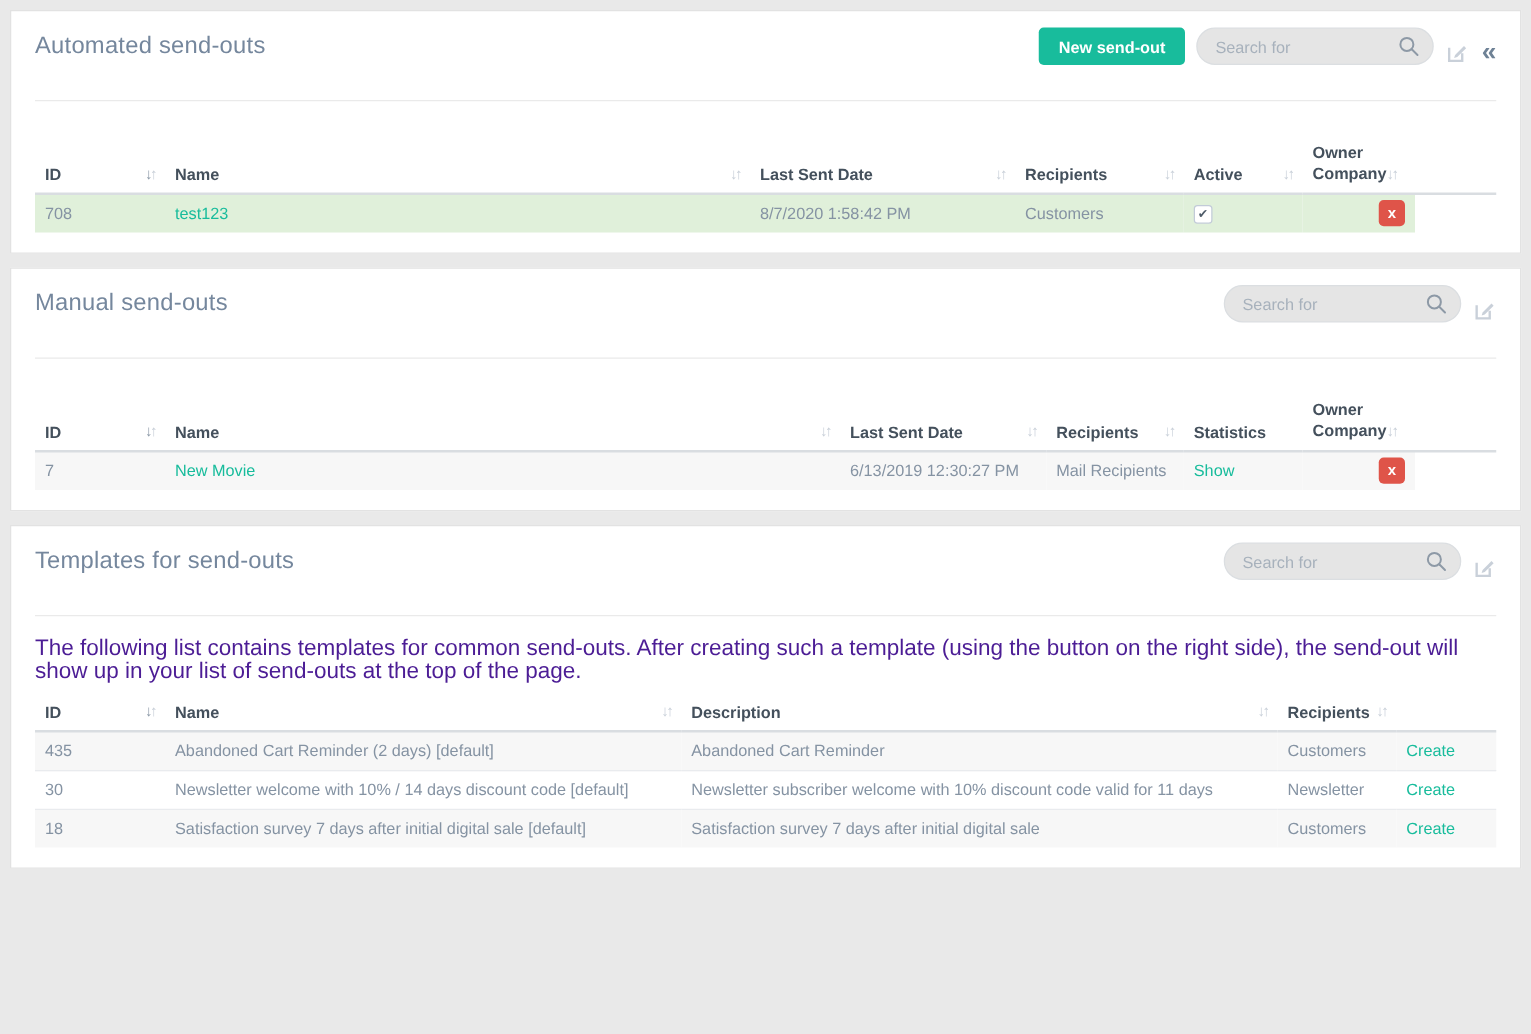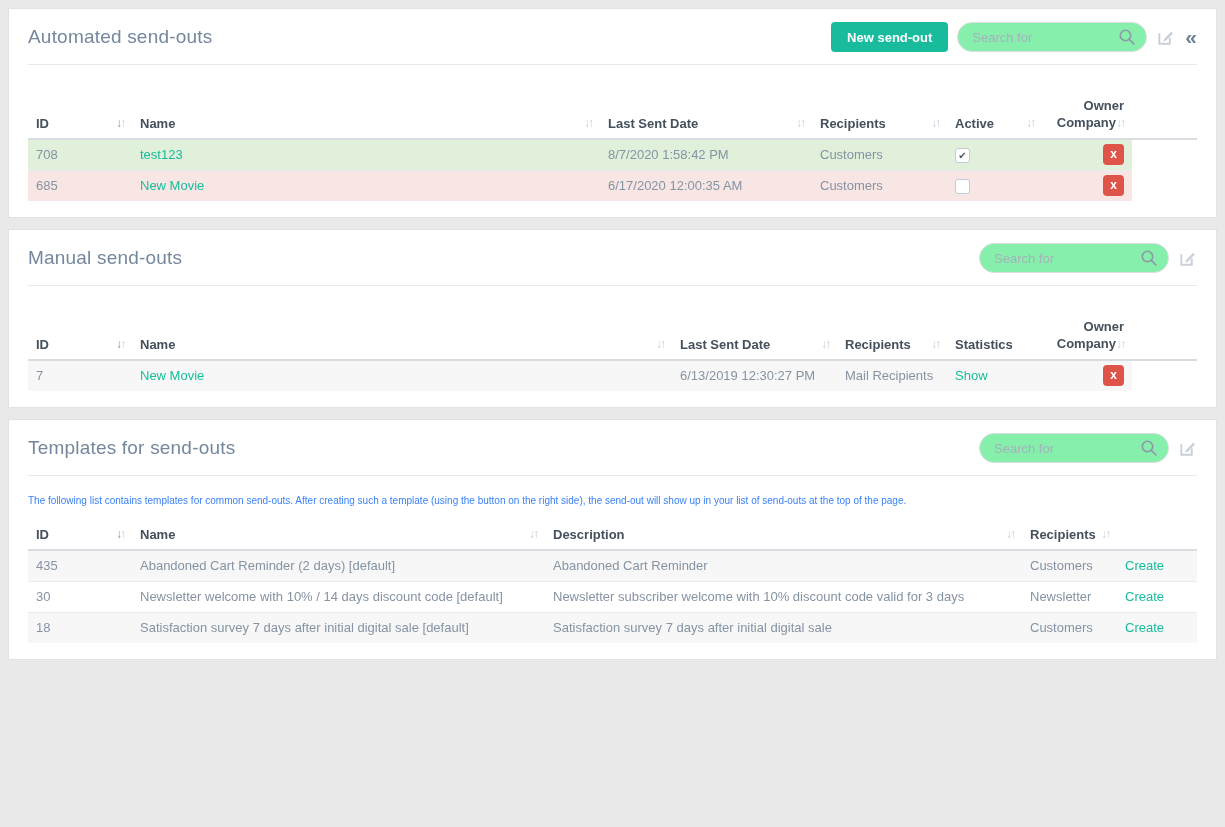--- a/index.html
+++ b/index.html
@@ -14,44 +14,44 @@
   .page { padding:8px 8px 0 8px; }
   .card {
     background:#fff;
     border:1px solid #e2e2e2;
     margin-bottom:11px;
     padding:13px 19px 16px 19px;
   }
   .card-header {
     display:flex; justify-content:space-between; align-items:center;
     border-bottom:1px solid #eaeaea;
-    padding-bottom:12px;
+    padding-bottom:28px;
   }
   .card-title { font-size:19px; font-weight:400; color:#75879d; letter-spacing:0.2px; }
-  .header-right { display:flex; align-items:center; gap:9px; }
+  .header-right { display:flex; align-items:flex-end; gap:9px; }
   .btn-new {
     background:#18bc9c; color:#fff; border:none; border-radius:4px;
     height:30px; padding:0 16px; font-size:13px; font-weight:bold;
     font-family:"Liberation Sans", sans-serif; cursor:pointer;
   }
   .search-wrap { position:relative; }
   .search-wrap input {
     width:190px; height:30px; border:1px solid #dbdee1; border-radius:15px;
     padding:0 36px 0 14px; font-size:13px; color:#6a7a8a; outline:none;
-    font-family:"Liberation Sans", sans-serif; background:#86efac;
+    font-family:"Liberation Sans", sans-serif; background:#e5e5e5;
   }
   .search-wrap input::placeholder { color:#a7b1bc; }
   .search-icon { position:absolute; right:11px; top:6px; width:18px; height:18px; }
   .icon-compose { width:19px; height:19px; display:inline-block; }
   .collapse-icon { font-size:21px; color:#6f8296; font-weight:bold; line-height:20px; margin-left:1px; cursor:pointer; }
 
   table { border-collapse:collapse; table-layout:fixed; margin-top:26px; }
   .t3 table, table.t3 { margin-top:10px; }
   th {
-    font-weight:bold; color:#44505c; text-align:right; vertical-align:bottom;
+    font-weight:bold; color:#44505c; text-align:left; vertical-align:bottom;
     padding:6px 8px; border-bottom:2px solid #d9dde1; font-size:13px; line-height:17px;
     cursor:pointer;
   }
   td { padding:7px 8px; border-top:1px solid #e9ebee; vertical-align:top; line-height:16px; }
   td.filler, th.filler-th { }
   td.filler { border-top:none; background:#fff !important; }
   .thx { display:flex; justify-content:space-between; align-items:flex-end; gap:4px; }
   .thx-inline { display:block; }
   .sort { letter-spacing:-2px; font-size:12px; color:#c9d0d9; font-weight:bold; white-space:nowrap; }
   .sort i { font-style:normal; }
@@ -66,21 +66,21 @@
     display:inline-block; min-width:21px; height:21px; line-height:21px;
     background:#df5449; color:#fff; text-align:center; border-radius:4px;
     font-size:12px; font-weight:bold; cursor:pointer;
   }
   .checkbox {
     display:inline-block; width:15px; height:15px; background:#fff;
     border:1px solid #c2cbd8; border-radius:3px; cursor:pointer;
     text-align:center; vertical-align:middle; margin-top:0px;
   }
   .checkbox .check { font-size:10px; line-height:13px; color:#4e5b68; display:block; }
-  .templates-desc { margin:16px 0 0 0; font-size:10px; color:#3b82f6; line-height:18px; }
+  .templates-desc { margin:16px 0 0 0; font-size:18px; color:#4c1d95; line-height:18px; }
 </style>
 </head>
 <body>
 
 <div class="page">
 
   <div class="card">
     <div class="card-header">
       <div class="card-title">Automated send-outs</div>
       <div class="header-right">
@@ -151,29 +151,20 @@
       <tbody>
         <tr class="row-success">
           <td>708</td>
           <td><a class="tlink">test123</a></td>
           <td>8/7/2020 1:58:42 PM</td>
           <td>Customers</td>
           <td><span class="checkbox"><span class="check">✔</span></span></td>
           <td class="owner-td"><span class="xbtn">x</span></td>
           <td class="filler"></td>
         </tr>
-        <tr class="row-danger">
-          <td>685</td>
-          <td><a class="tlink">New Movie</a></td>
-          <td>6/17/2020 12:00:35 AM</td>
-          <td>Customers</td>
-          <td><span class="checkbox"><span class="check"></span></span></td>
-          <td class="owner-td"><span class="xbtn">x</span></td>
-          <td class="filler"></td>
-        </tr>
       </tbody>
     </table>
   </div>
 
   <div class="card">
     <div class="card-header">
       <div class="card-title">Manual send-outs</div>
       <div class="header-right">
         <span class="search-wrap">
           <input type="text" placeholder="Search for" style="">
@@ -311,21 +302,21 @@
         <tr>
           <td>435</td>
           <td>Abandoned Cart Reminder (2 days) [default]</td>
           <td>Abandoned Cart Reminder</td>
           <td>Customers</td>
           <td><a class="tlink">Create</a></td>
         </tr>
         <tr>
           <td>30</td>
           <td>Newsletter welcome with 10% / 14 days discount code [default]</td>
-          <td>Newsletter subscriber welcome with 10% discount code valid for 3 days</td>
+          <td>Newsletter subscriber welcome with 10% discount code valid for 11 days</td>
           <td>Newsletter</td>
           <td><a class="tlink">Create</a></td>
         </tr>
         <tr>
           <td>18</td>
           <td>Satisfaction survey 7 days after initial digital sale [default]</td>
           <td>Satisfaction survey 7 days after initial digital sale</td>
           <td>Customers</td>
           <td><a class="tlink">Create</a></td>
         </tr>

